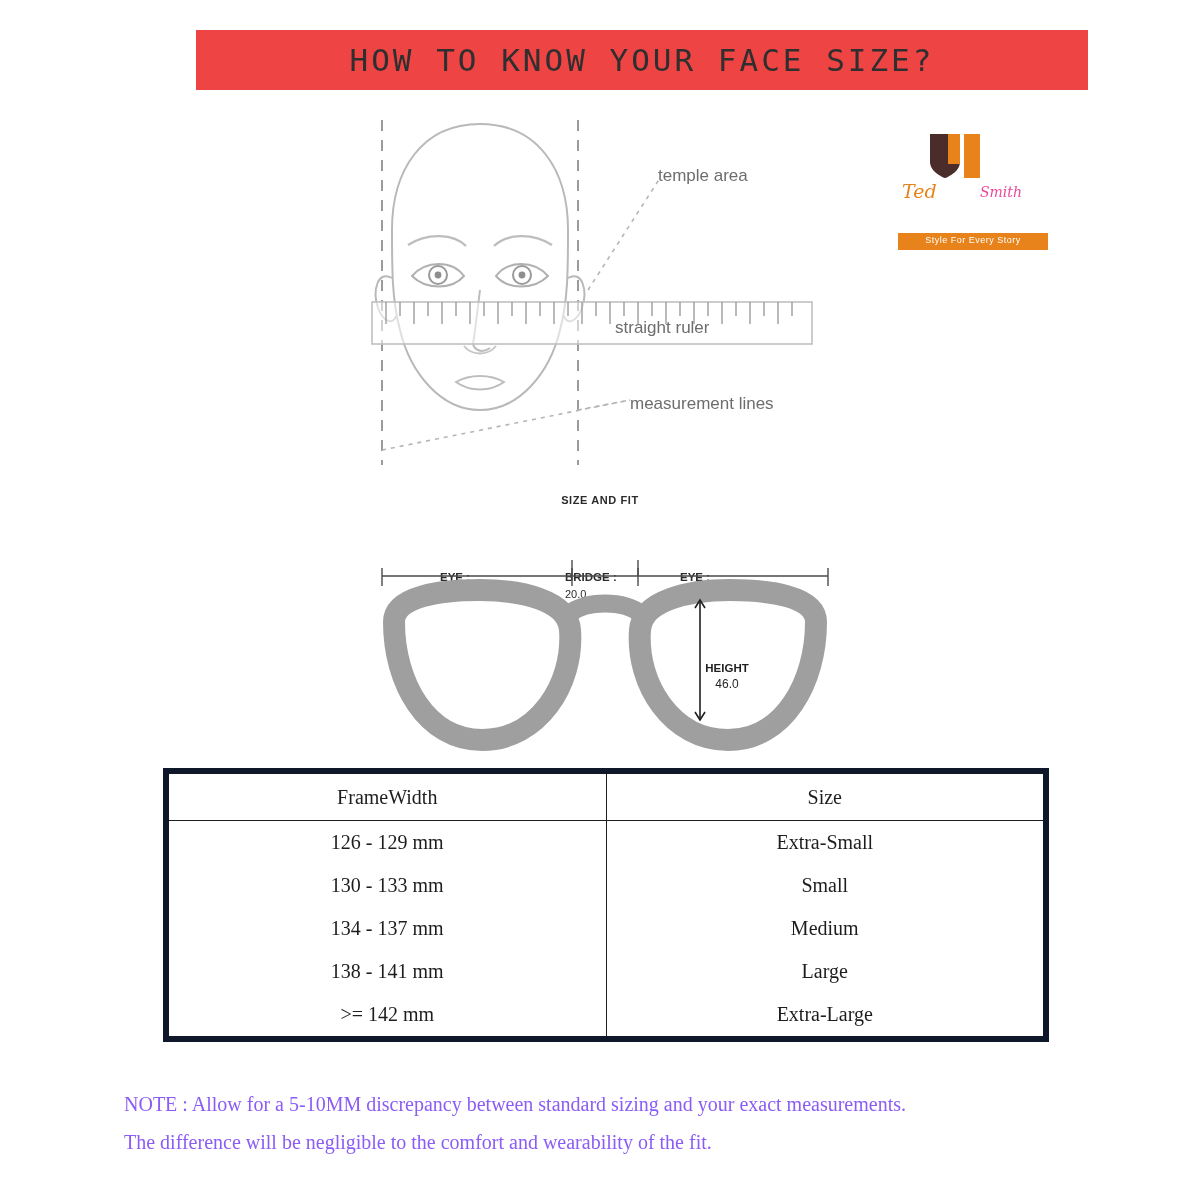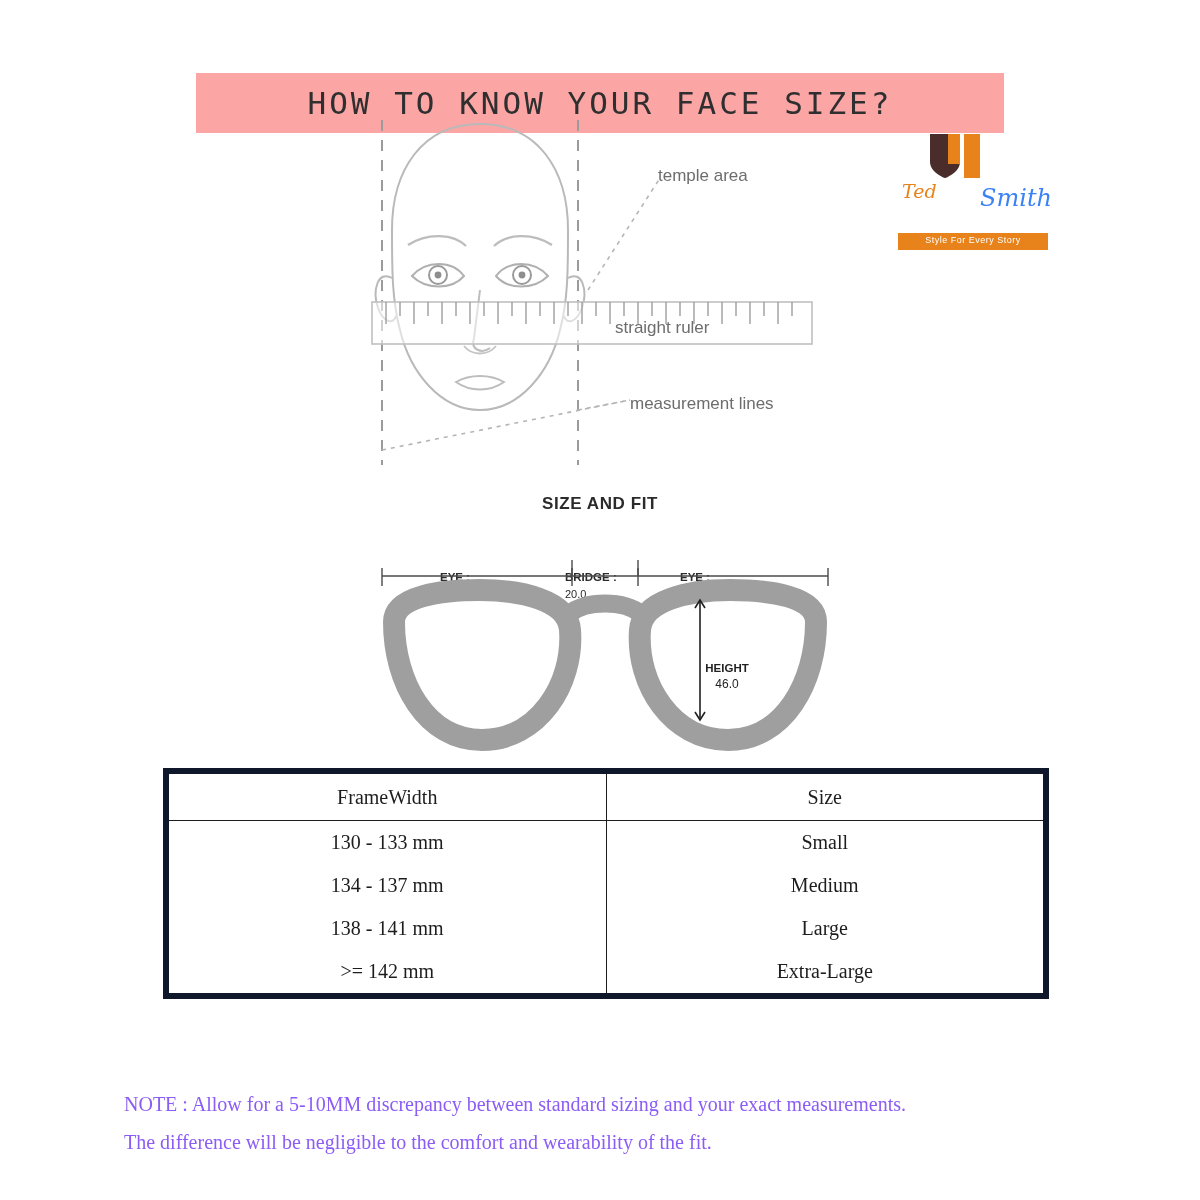--- a/index.html
+++ b/index.html
@@ -14,27 +14,26 @@
     font-family: "Liberation Serif", serif;
     color: #2b2b2b;
     overflow: hidden;
   }
 
   
   .title-band {
     position: absolute;
     left: 196px;
     top: 30px;
-    width: 808px;
+    width: 892px;
     height: 60px;
-    background: #fca5a5;
+    background: #ef4444;
     display: flex;
     align-items: center;
     justify-content: center;
-    margin-top: 43px;
   }
   .title-text {
     font-family: "DejaVu Sans Mono", monospace;
     font-size: 31px;
     letter-spacing: 3px;
     color: #2f2f2f;
     white-space: nowrap;
   }
 
   
@@ -88,33 +87,33 @@
     font-style: italic;
     font-size: 19px;
     color: #e8821a;
   }
   .logo-word2 {
     position: absolute;
     left: 82px;
     top: 52px;
     font-family: "DejaVu Serif", serif;
     font-style: italic;
-    font-size: 24px;
-    color: #3b82f6;
+    font-size: 14px;
+    color: #ec4899;
   }
 
   
   .sizefit-label {
     position: absolute;
     left: 0; right: 0;
     top: 494px;
     text-align: center;
     font-family: "Liberation Sans", sans-serif;
     font-weight: bold;
-    font-size: 17px;
+    font-size: 11px;
     letter-spacing: .6px;
     color: #2b2b2b;
   }
 
   .meas {
     position: absolute;
     text-align: left;
     font-family: "Liberation Sans", sans-serif;
     font-size: 11.5px;
     font-weight: bold;
@@ -333,20 +332,24 @@
 <div class="table">
   <table>
     <thead>
       <tr>
         <th>FrameWidth</th>
         <th>Size</th>
       </tr>
     </thead>
     <tbody>
       <tr>
+        <td>126 - 129 mm</td>
+        <td>Extra-Small</td>
+      </tr>
+      <tr>
         <td>130 - 133 mm</td>
         <td>Small</td>
       </tr>
       <tr>
         <td>134 - 137 mm</td>
         <td>Medium</td>
       </tr>
       <tr>
         <td>138 - 141 mm</td>
         <td>Large</td>

